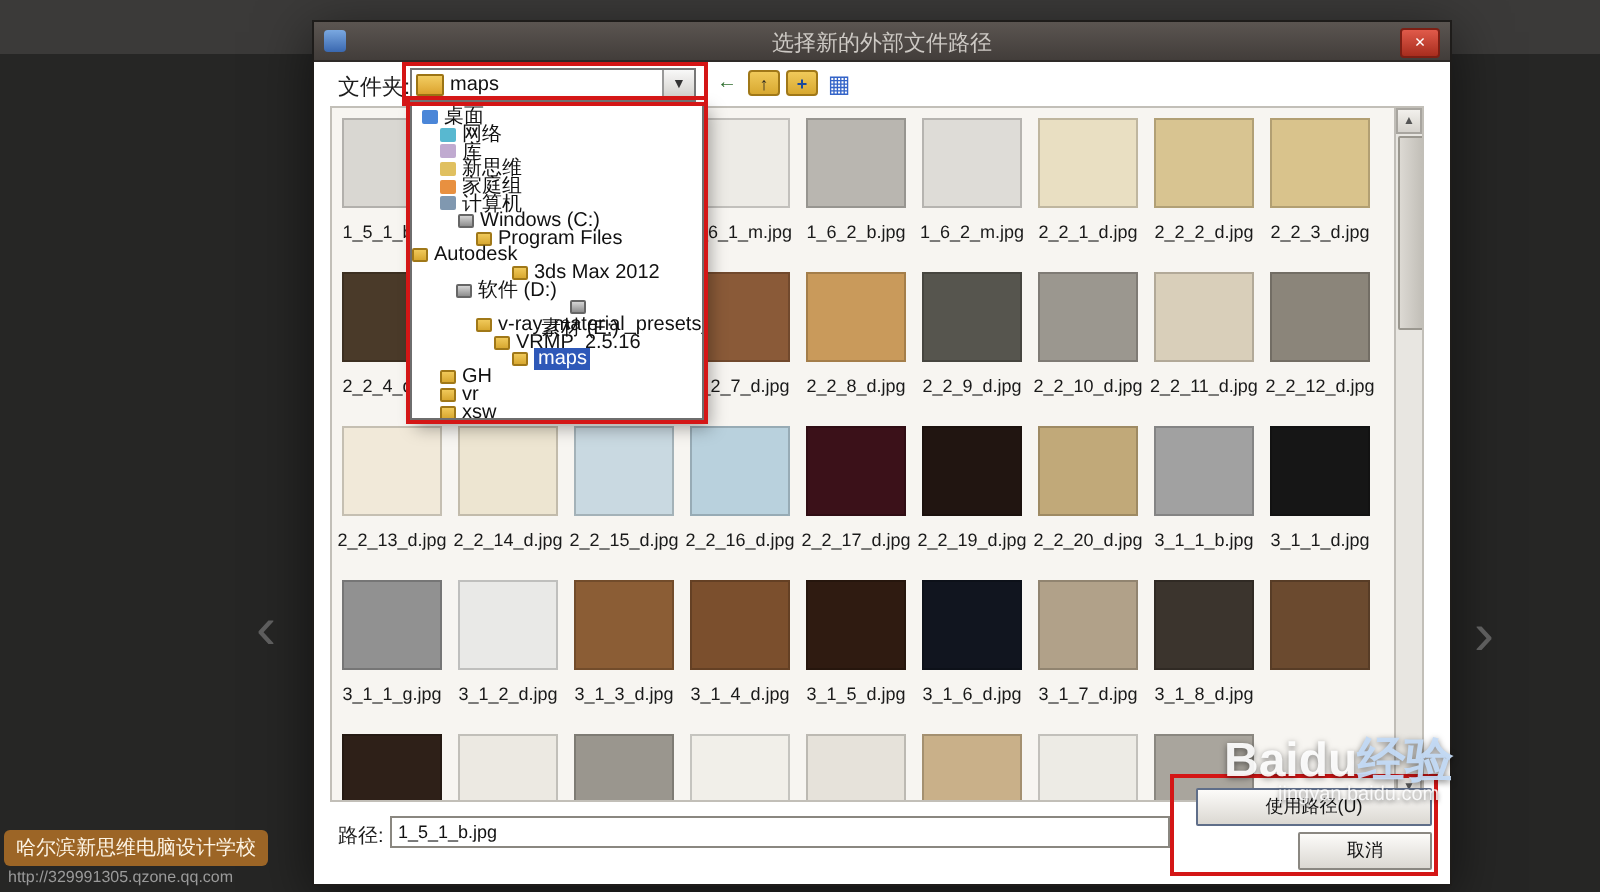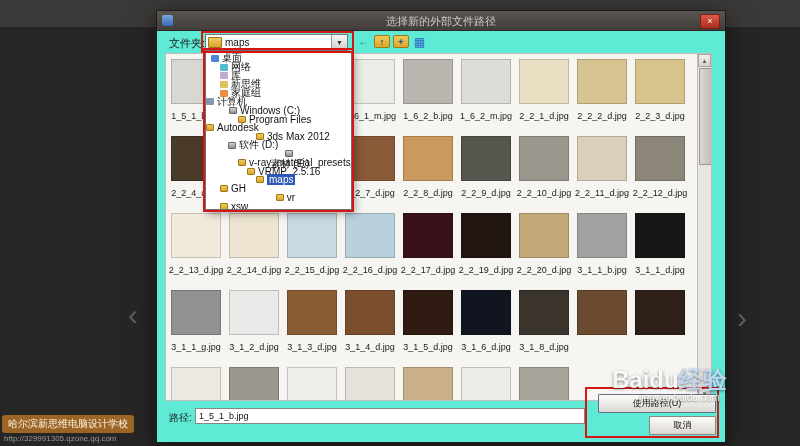--- a/index.html
+++ b/index.html
@@ -5,21 +5,21 @@
   html,body{margin:0;padding:0;width:800px;height:446px;overflow:hidden;
     font-family:"Liberation Sans","DejaVu Sans",sans-serif;}
   .stage{position:relative;width:800px;height:446px;background:#262625;}
   .topstrip{position:absolute;left:0;top:0;width:800px;height:27px;background:#3b3a39;}
   .nav-chev{position:absolute;font-size:30px;color:#5d5d5d;z-index:3;line-height:30px;cursor:pointer;}
   .nav-prev{left:128px;top:300px;}
   .nav-next{left:737px;top:303px;}
 
   
   .dialog{position:absolute;left:156px;top:10px;width:568px;height:431px;
-    background:#5eead4;border:1px solid #1e1c1a;box-sizing:content-box;
+    background:#ffffff;border:1px solid #1e1c1a;box-sizing:content-box;
     box-shadow:0 6px 26px rgba(0,0,0,.55);z-index:2;}
   .titlebar{position:absolute;left:0;top:0;width:100%;height:19px;
     background:linear-gradient(#5b5551,#423d3a);border-bottom:1px solid #2e2a28;}
   .dlg-icon{position:absolute;left:5px;top:4px;width:11px;height:11px;
     background:linear-gradient(#7aa8e0,#3a68b0);border-radius:2px;}
   .dlg-title{position:absolute;left:0;right:0;top:3px;text-align:center;
     font-size:11px;color:#cdc9c4;}
   .close-btn{position:absolute;right:5px;top:3px;width:18px;height:13px;
     background:linear-gradient(#e05a4a,#a82d1e);border:1px solid #7c1f14;border-radius:2px;
     color:#fff;font-size:9px;line-height:12px;text-align:center;cursor:pointer;}
@@ -262,20 +262,24 @@
           </div>
           <div class="cell">
             <div class="thumb" style="background: rgb(47, 27, 17);"></div>
             <div class="fname">3_1_5_d.jpg</div>
           </div>
           <div class="cell">
             <div class="thumb" style="background: rgb(17, 21, 31);"></div>
             <div class="fname">3_1_6_d.jpg</div>
           </div>
           <div class="cell">
+            <div class="thumb" style="background: rgb(177, 161, 137);"></div>
+            <div class="fname">3_1_7_d.jpg</div>
+          </div>
+          <div class="cell">
             <div class="thumb" style="background: rgb(59, 52, 45);"></div>
             <div class="fname">3_1_8_d.jpg</div>
           </div>
           <div class="cell">
             <div class="thumb" style="background: rgb(107, 74, 47);"></div>
             <div class="fname"></div>
           </div>
           <div class="cell">
             <div class="thumb" style="background: rgb(46, 32, 24);"></div>
             <div class="fname"></div>
@@ -335,21 +339,21 @@
           <span class="tree-label">库</span>
         </div>
         <div class="tree-item" style="padding-left: 14px;">
           <span class="t-ico t-user"></span>
           <span class="tree-label">新思维</span>
         </div>
         <div class="tree-item" style="padding-left: 14px;">
           <span class="t-ico t-homegroup"></span>
           <span class="tree-label">家庭组</span>
         </div>
-        <div class="tree-item" style="">
+        <div class="tree-item" style="padding-left: 14px;">
           <span class="t-ico t-computer"></span>
           <span class="tree-label">计算机</span>
         </div>
         <div class="tree-item" style="padding-left: 23px;">
           <span class="t-ico t-drive"></span>
           <span class="tree-label">Windows (C:)</span>
         </div>
         <div class="tree-item" style="padding-left: 32px;">
           <span class="t-ico t-folder"></span>
           <span class="tree-label">Program Files</span>
@@ -379,21 +383,21 @@
           <span class="tree-label">VRMP_2.5.16</span>
         </div>
         <div class="tree-item" style="padding-left: 50px;">
           <span class="t-ico t-folder"></span>
           <span class="tree-label sel">maps</span>
         </div>
         <div class="tree-item" style="padding-left: 14px;">
           <span class="t-ico t-folder"></span>
           <span class="tree-label">GH</span>
         </div>
-        <div class="tree-item" style="padding-left: 14px; justify-content: center;">
+        <div class="tree-item" style="padding-left: 14px;">
           <span class="t-ico t-folder"></span>
           <span class="tree-label">vr</span>
         </div>
         <div class="tree-item" style="padding-left: 14px;">
           <span class="t-ico t-folder"></span>
           <span class="tree-label">xsw</span>
         </div>
       </div>
 
     <div class="annot annot-combo"></div>

